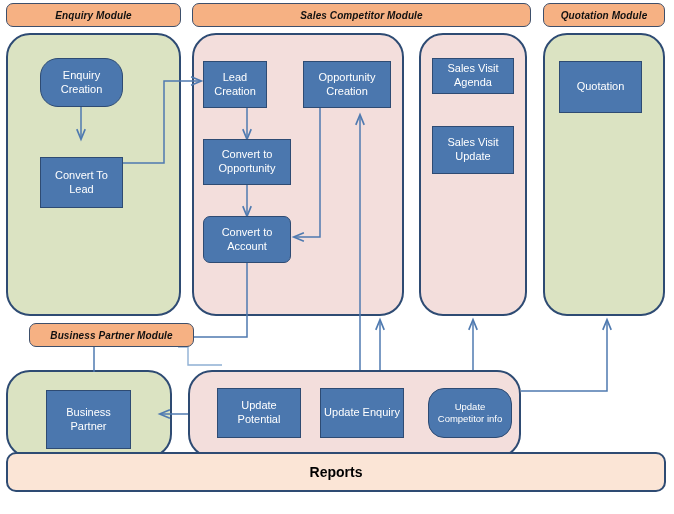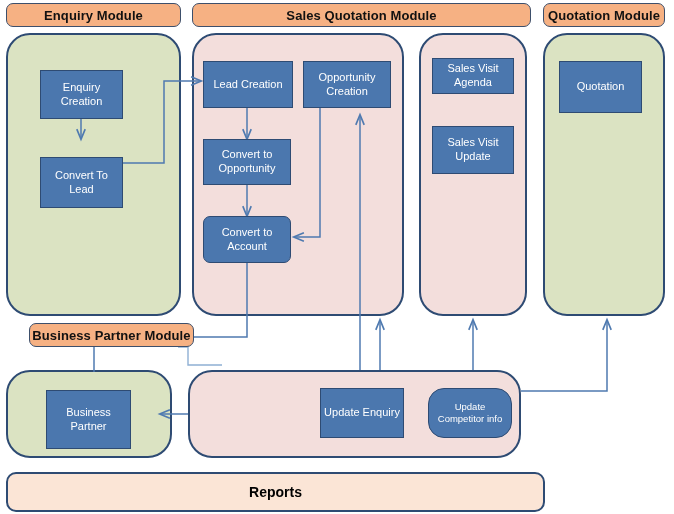--- a/index.html
+++ b/index.html
@@ -19,23 +19,24 @@
     position:absolute;
     box-sizing:border-box;
     background:#f6b183;
     border:1.3px solid #3d4f6b;
     border-radius:7px;
     display:flex;
     align-items:center;
     justify-content:center;
     color:#111111;
     font-weight:bold;
-    font-size:13px;
+    font-size:10px;
     letter-spacing:.1px;
     z-index:6;
+    font-style:italic;
   }
   
   .panel{
     position:absolute;
     box-sizing:border-box;
     border:2.4px solid #2e4b73;
     border-radius:24px;
     z-index:2;
   }
   .panel.green{background:#dbe3c2;}
@@ -95,21 +96,21 @@
 </head>
 <body>
 
 <div id="canvas">
 
   <div class="hdr" style="left:6px;  top:3px;  width:175px; height:24px;">
     <span>Enquiry Module</span>
   </div>
 
   <div class="hdr" style="left:192px; top:3px; width:339px; height:24px;">
-    <span>Sales Quotation Module</span>
+    <span>Sales Competitor Module</span>
   </div>
 
   <div class="hdr" style="left:543px; top:3px; width:122px; height:24px;">
     <span>Quotation Module</span>
   </div>
 
   <div class="hdr" style="left:29px; top:323px; width:165px; height:24px;">
     <span>Business Partner Module</span>
   </div>
 
@@ -155,29 +156,29 @@
 
     <path class="w" d="M521,391 L607,391 L607,320" marker-end="url(#ah)"></path>
 
     <path class="w" d="M188,414 L160,414" marker-end="url(#ah)"></path>
 
     <path class="w" d="M94,347 L94,372"></path>
 
     <path class="wl" d="M178,347 L188,347 L188,365 L222,365"></path>
   </svg>
 
-  <div class="node" style="left:40px; top:70px; width:83px; height:49px;">
+  <div class="node" style="left:40px; top:58px; width:83px; height:49px;border-radius:18px;">
     <span>Enquiry Creation</span>
   </div>
 
   <div class="node" style="left:40px; top:157px; width:83px; height:51px;">
     <span>Convert To Lead</span>
   </div>
 
-  <div class="node" style="left:203px; top:61px; width:90px; height:47px;text-align:right;">
+  <div class="node" style="left:203px; top:61px; width:64px; height:47px;">
     <span>Lead Creation</span>
   </div>
 
   <div class="node" style="left:203px; top:139px; width:88px; height:46px;">
     <span>Convert to Opportunity</span>
   </div>
 
   <div class="node" style="left:303px; top:61px; width:88px; height:47px;">
     <span>Opportunity Creation</span>
   </div>
@@ -195,30 +196,33 @@
   </div>
 
   <div class="node" style="left:559px; top:61px; width:83px; height:52px;">
     <span>Quotation</span>
   </div>
 
   <div class="node" style="left:46px; top:390px; width:85px; height:59px;">
     <span>Business Partner</span>
   </div>
 
+  <div class="node" style="left:217px; top:388px; width:84px; height:50px;">
+    <span>Update Potential</span>
+  </div>
 
   <div class="node" style="left:320px; top:388px; width:84px; height:50px;">
     <span>Update Enquiry</span>
   </div>
 
   <div class="node sm" style="left:428px; top:388px; width:84px; height:50px;border-radius:16px;">
     <span>Update Competitor info</span>
   </div>
 
-  <div class="reports" style="left:6px; top:472px; width:539px; height:40px;">
+  <div class="reports" style="left:6px; top:452px; width:660px; height:40px;">
     <span>Reports</span>
   </div>
 
   <svg id="wires-front" viewBox="0 0 674 514">
     
   </svg>
 
 </div>
 
 </body></html>

